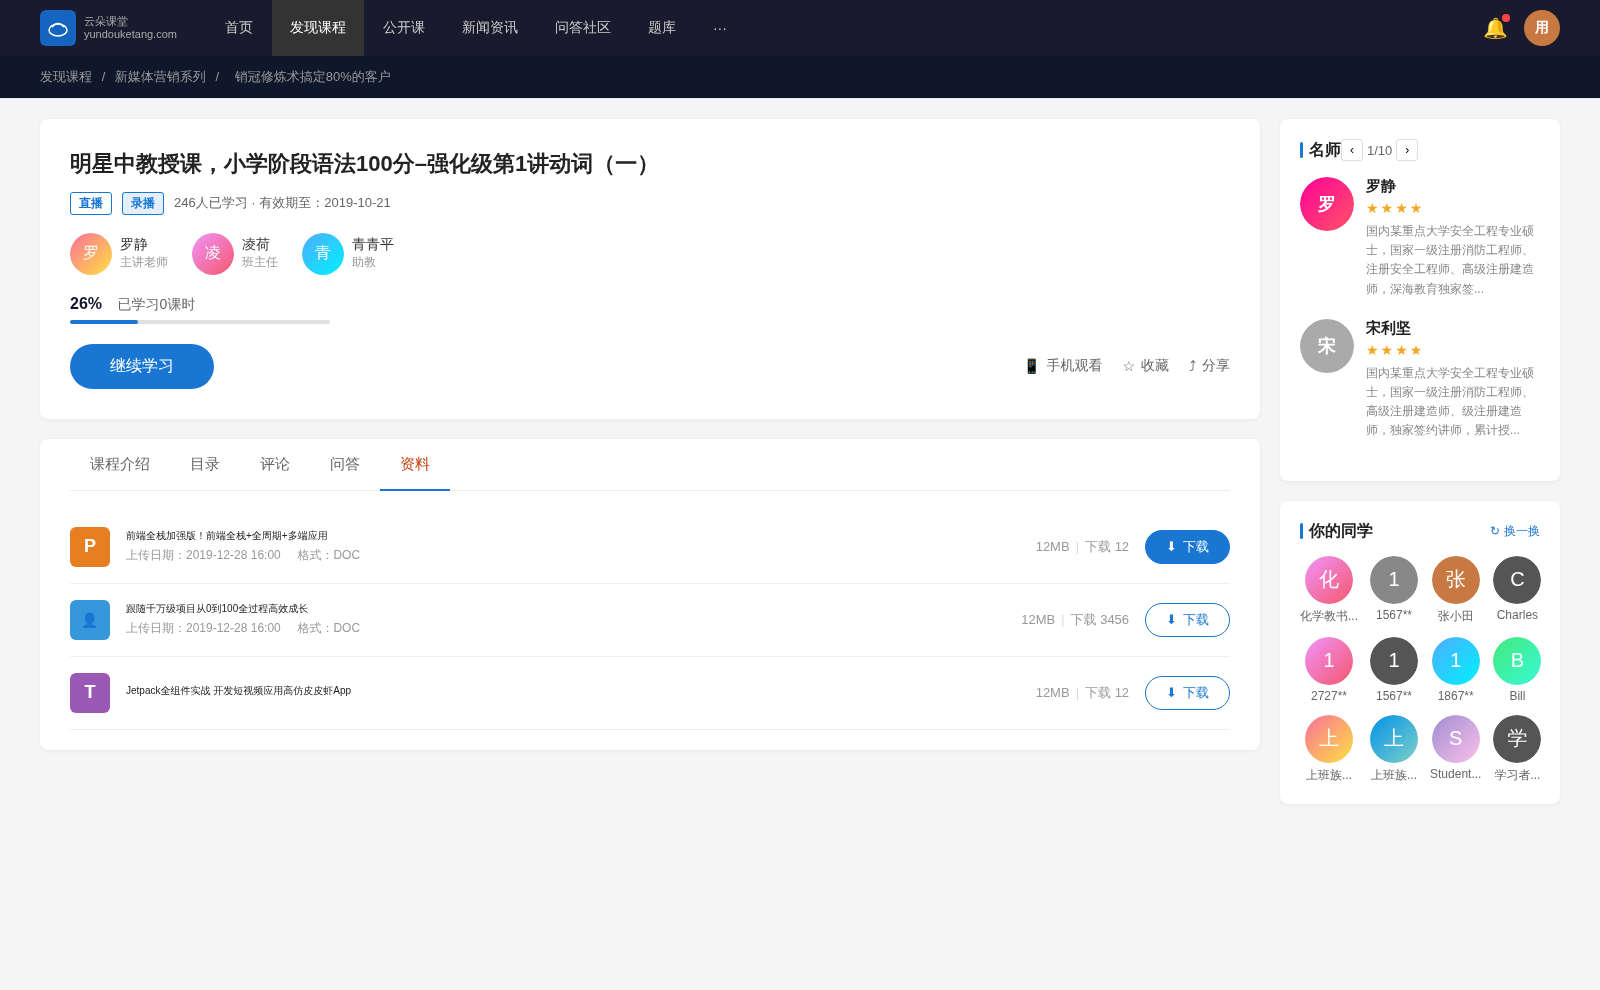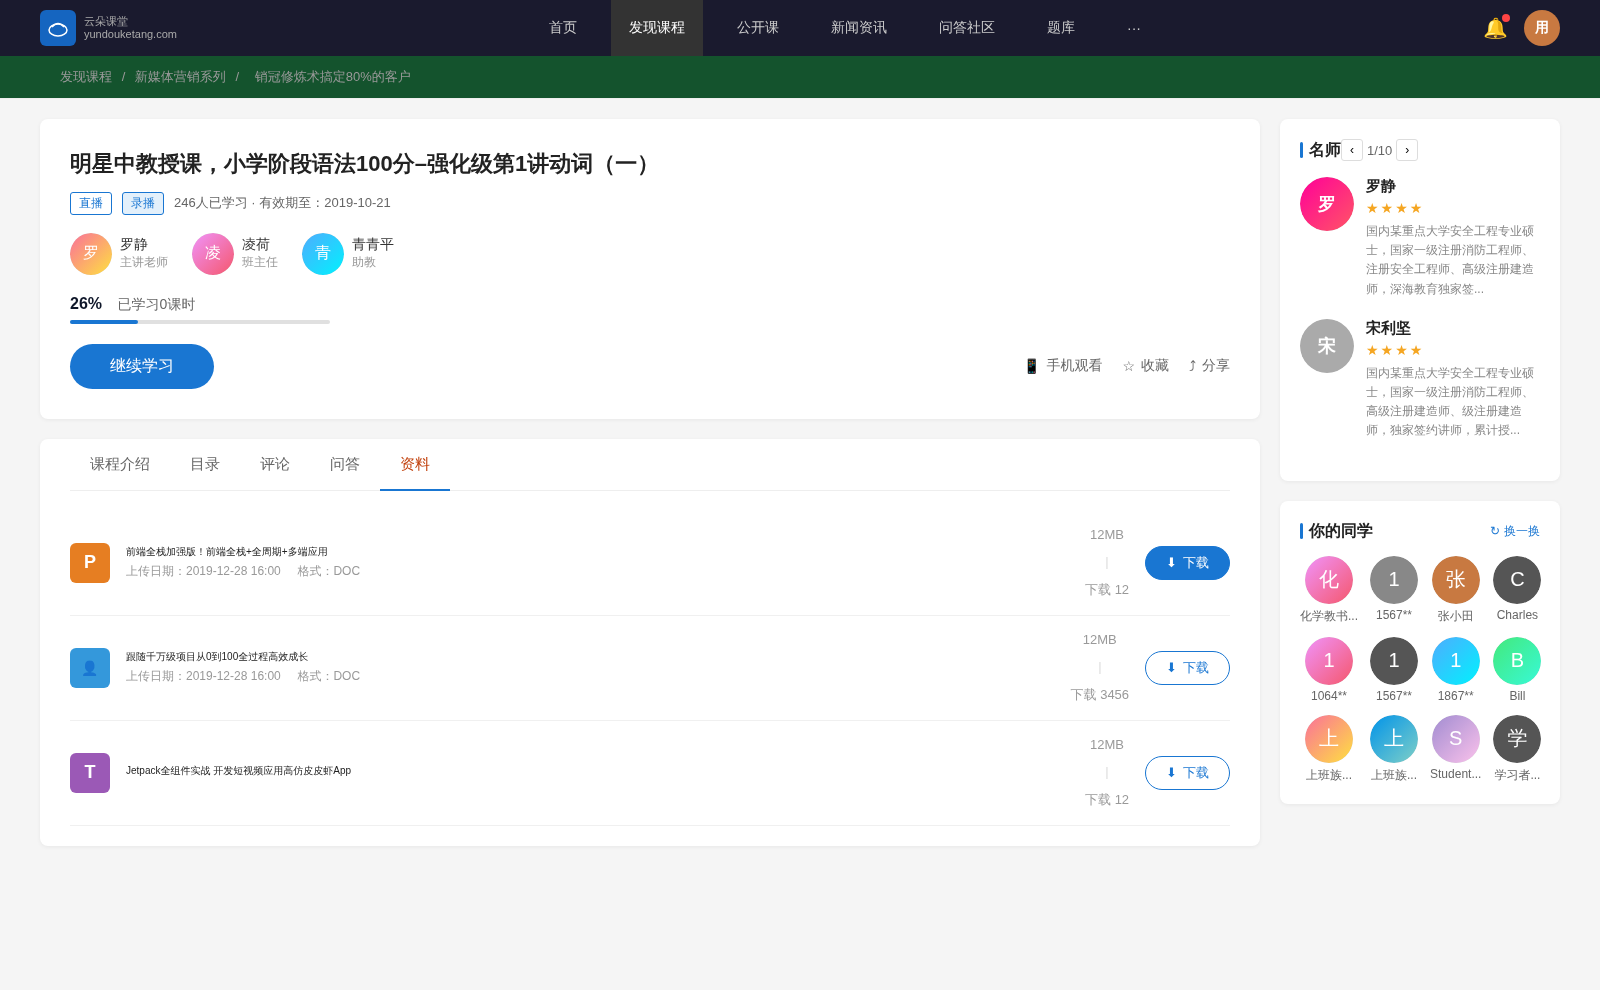--- a/index.html
+++ b/index.html
@@ -3,43 +3,43 @@
   <meta charset="utf-8">
   <style>
     * { box-sizing: border-box; margin: 0; padding: 0; }
     body { font-family: -apple-system, BlinkMacSystemFont, 'PingFang SC', 'Microsoft YaHei', sans-serif; background: #f5f5f5; font-size: 14px; color: #333; }
 
     
     .navbar { background: #1a1a2e; height: 56px; display: flex; align-items: center; padding: 0 40px; gap: 0; }
     .navbar-logo { display: flex; align-items: center; gap: 8px; margin-right: 30px; }
     .logo-icon { width: 36px; height: 36px; background: #1565c0; border-radius: 6px; display: flex; align-items: center; justify-content: center; color: #fff; font-size: 18px; font-weight: bold; }
     .logo-text { color: #fff; font-size: 13px; line-height: 1.2; }
-    .nav-items { display: flex; align-items: center; gap: 16px; flex: 1; justify-content: center; }
+    .nav-items { display: flex; align-items: center; gap: 1px; flex: 1; }
     .nav-item { color: #ccc; font-size: 14px; padding: 0 18px; height: 56px; display: flex; align-items: center; cursor: pointer; transition: background 0.2s; }
     .nav-item.active { color: #fff; background: #333; }
     .nav-right { display: flex; align-items: center; gap: 16px; margin-left: auto; }
     .bell-btn { position: relative; color: #ccc; font-size: 20px; cursor: pointer; }
     .bell-dot { position: absolute; top: -2px; right: -2px; width: 8px; height: 8px; background: #f44; border-radius: 50%; }
     .avatar-nav { width: 36px; height: 36px; border-radius: 50%; background: #c87941; overflow: hidden; display: flex; align-items: center; justify-content: center; cursor: pointer; }
 
     
-    .breadcrumb { background: #14532d; padding: 12px 60px; font-size: 13px; color: #999; border-bottom: 1px solid #eee; }
+    .breadcrumb { background: #0f172a; padding: 12px 40px; font-size: 13px; color: #999; border-bottom: 1px solid #eee; }
     .breadcrumb a { color: #999; text-decoration: none; }
     .breadcrumb span { margin: 0 6px; }
 
     
     .main-layout { display: flex; gap: 20px; padding: 20px 40px; max-width: 1600px; margin: 0 auto; }
     .content-area { flex: 1; min-width: 0; }
     .sidebar { width: 280px; flex-shrink: 0; }
 
     
     .course-card { background: #fff; border-radius: 8px; padding: 30px; margin-bottom: 20px; box-shadow: 0 1px 4px rgba(0,0,0,0.06); }
     .course-title { font-size: 22px; font-weight: bold; color: #222; margin-bottom: 12px; line-height: 1.4; }
     .course-meta { display: flex; align-items: center; gap: 10px; margin-bottom: 18px; font-size: 13px; color: #666; }
-    .badge { padding: 2px 8px; border-radius: 3px; font-size: 12px; font-weight: normal; }
+    .badge { padding: 2px 8px; border-radius: 3px; font-size: 12px; font-weight: bold; }
     .badge-live { border: 1px solid #1976d2; color: #1976d2; }
     .badge-record { border: 1px solid #1976d2; color: #1976d2; background: #e3f0fb; }
     .teachers { display: flex; gap: 24px; margin-bottom: 20px; }
     .teacher-item { display: flex; align-items: center; gap: 8px; }
     .teacher-avatar { width: 42px; height: 42px; border-radius: 50%; overflow: hidden; background: #ddd; }
     .teacher-avatar-inner { width: 100%; height: 100%; border-radius: 50%; display: flex; align-items: center; justify-content: center; font-size: 16px; }
     .teacher-info { display: flex; flex-direction: column; }
     .teacher-name { font-size: 14px; font-weight: 500; color: #333; }
     .teacher-role { font-size: 12px; color: #999; }
     .progress-section { margin-bottom: 20px; }
@@ -62,21 +62,21 @@
 
     
     .file-item { display: flex; align-items: center; gap: 16px; padding: 16px 0; border-bottom: 1px solid #f0f0f0; }
     .file-icon { width: 40px; height: 40px; border-radius: 6px; display: flex; align-items: center; justify-content: center; font-size: 18px; font-weight: bold; color: #fff; flex-shrink: 0; }
     .file-icon-p { background: #e67e22; }
     .file-icon-user { background: #3498db; }
     .file-icon-t { background: #9b59b6; }
     .file-info { flex: 1; min-width: 0; }
     .file-name { font-size: 10px; color: #222; margin-bottom: 4px; }
     .file-meta { font-size: 12px; color: #999; }
-    .file-stats { color: #999; font-size: 13px; white-space: nowrap; display: flex; align-items: center; gap: 12px; flex-direction: column; }
+    .file-stats { color: #999; font-size: 13px; white-space: nowrap; display: flex; align-items: center; gap: 6px; }
     .file-stats .sep { color: #ddd; }
     .btn-download { background: #fff; border: 1px solid #1976d2; color: #1976d2; border-radius: 20px; padding: 7px 20px; font-size: 13px; cursor: pointer; display: flex; align-items: center; gap: 6px; white-space: nowrap; }
     .btn-download-filled { background: #1976d2; border: 1px solid #1976d2; color: #fff; border-radius: 20px; padding: 7px 20px; font-size: 13px; cursor: pointer; display: flex; align-items: center; gap: 6px; white-space: nowrap; }
 
     
     .sidebar-card { background: #fff; border-radius: 8px; padding: 20px; box-shadow: 0 1px 4px rgba(0,0,0,0.06); margin-bottom: 20px; }
     .sidebar-card-header { display: flex; align-items: center; margin-bottom: 16px; }
     .sidebar-card-title { font-size: 16px; font-weight: bold; color: #222; display: flex; align-items: center; gap: 6px; }
     .sidebar-card-title::before { content: ''; display: inline-block; width: 3px; height: 16px; background: #1976d2; border-radius: 2px; }
     .pagination-small { display: flex; align-items: center; gap: 4px; font-size: 13px; color: #666; }
@@ -371,21 +371,21 @@
         <div class="classmate-item">
           <div class="classmate-avatar">
             <div class="classmate-avatar-inner av-dark" style="color:#fff;">C</div>
           </div>
           <span class="classmate-name">Charles</span>
         </div>
         <div class="classmate-item">
           <div class="classmate-avatar">
             <div class="classmate-avatar-inner av-pink" style="color:#fff;">1</div>
           </div>
-          <span class="classmate-name">1064**</span>
+          <span class="classmate-name">2727**</span>
         </div>
         <div class="classmate-item">
           <div class="classmate-avatar">
             <div class="classmate-avatar-inner av-dark" style="color:#fff;">1</div>
           </div>
           <span class="classmate-name">1567**</span>
         </div>
         <div class="classmate-item">
           <div class="classmate-avatar">
             <div class="classmate-avatar-inner av-blue" style="color:#fff;">1</div>

